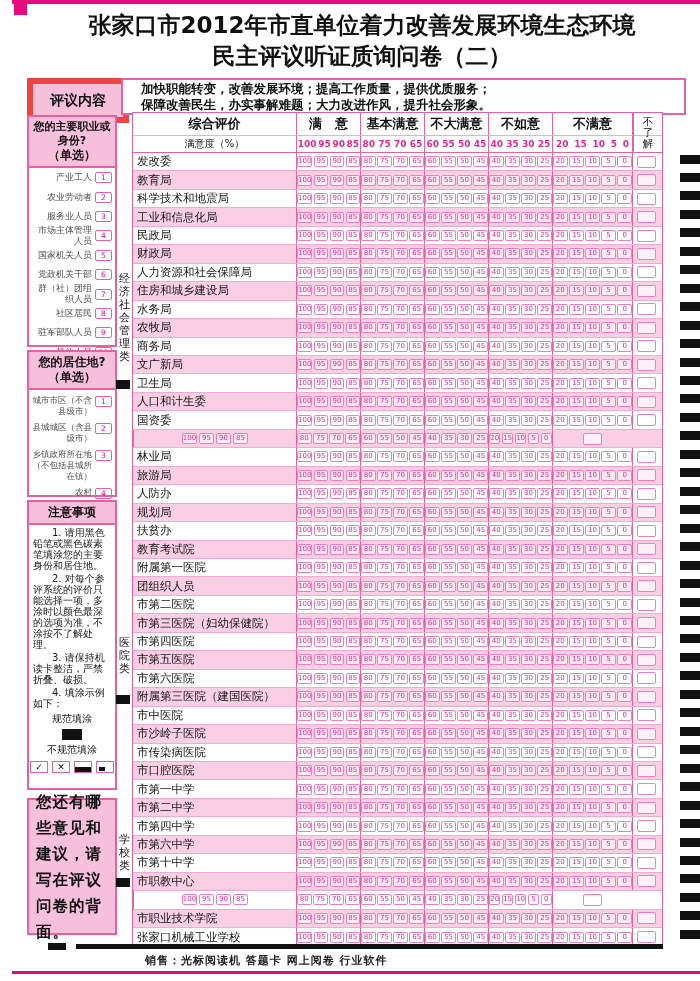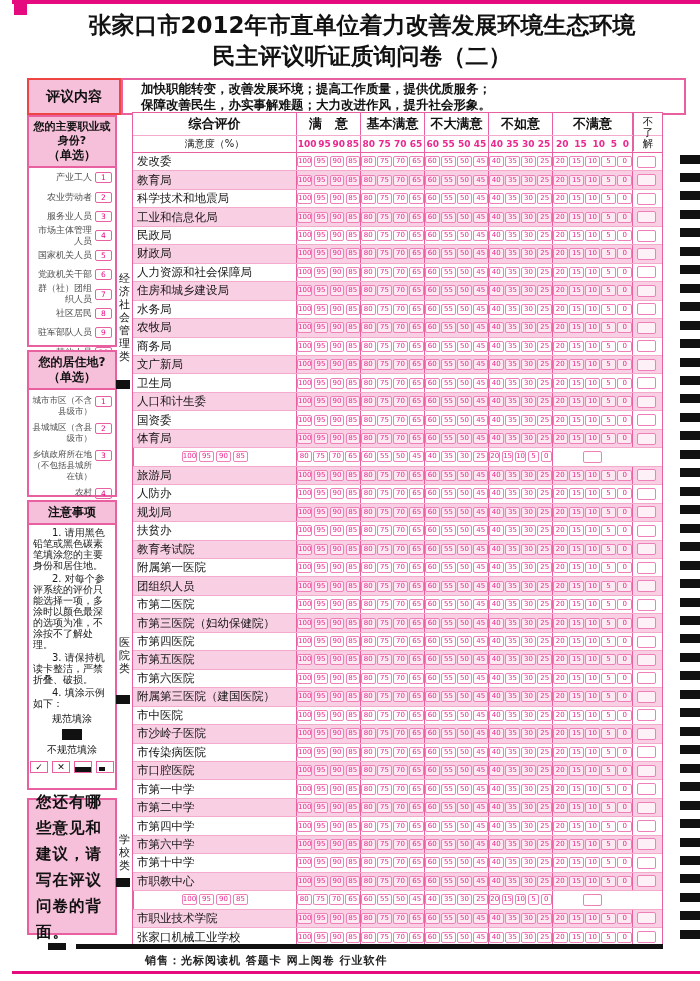--- a/index.html
+++ b/index.html
@@ -10,21 +10,21 @@
   .frame-right{position:absolute;right:0;top:0;width:4px;height:975px;background:#e50b7e;}
   .frame-bottom{position:absolute;left:0;top:971px;width:700px;height:3px;background:#e50b7e;}
   .corner-sq{position:absolute;left:2px;top:2px;width:13px;height:13px;background:#e50b7e;}
   .edge-black{position:absolute;left:691px;top:0;width:4px;height:388px;background:#1a1a1a;}
 
   #title{position:absolute;left:20px;top:10px;width:660px;text-align:center;
          font-weight:bold;font-size:23px;line-height:31px;color:#111;}
 
   
   .rc-label{position:absolute;left:15px;top:78px;width:90px;height:33px;background:#f7c0da;
-            border:2px solid #ef4444;display:flex;align-items:center;justify-content:center;
+            border:6px solid #ef4444;display:flex;align-items:center;justify-content:center;
             font-weight:bold;font-size:14px;color:#111;}
   .rc-text{position:absolute;left:109px;top:78px;width:543px;height:33px;border:2px solid #e8609f;
            background:#fff;display:flex;flex-direction:column;justify-content:center;
            padding-left:18px;font-weight:600;font-size:12.5px;line-height:16px;color:#111;}
 
   
   .side{position:absolute;left:15px;width:90px;border:2px solid #e8609f;background:#fff;box-sizing:border-box;}
   .side-hd{background:#f7c0da;border-bottom:2px solid #e8609f;text-align:center;
            font-weight:bold;color:#111;padding:3px 0;}
   .side-hd .t1{font-size:11px;line-height:14px;}
@@ -822,57 +822,57 @@
             <span class="bubble">15</span>
             <span class="bubble">10</span>
             <span class="bubble">5</span>
             <span class="bubble">0</span>
           </div>
           <div class="bcell gline">
             <span class="ub"></span>
           </div>
         </div>
         <div class="tgrid trow alt">
-          <div class="name-cell">体育局</div>
-          <div class="bcell gline">
-            <span class="bubble">100</span>
-            <span class="bubble">95</span>
-            <span class="bubble">90</span>
-            <span class="bubble">85</span>
-          </div>
-          <div class="bcell gline">
-            <span class="bubble">80</span>
-            <span class="bubble">75</span>
-            <span class="bubble">70</span>
-            <span class="bubble">65</span>
-          </div>
-          <div class="bcell gline">
-            <span class="bubble">60</span>
-            <span class="bubble">55</span>
-            <span class="bubble">50</span>
-            <span class="bubble">45</span>
-          </div>
-          <div class="bcell gline">
-            <span class="bubble">40</span>
-            <span class="bubble">35</span>
-            <span class="bubble">30</span>
-            <span class="bubble">25</span>
-          </div>
-          <div class="bcell gline">
-            <span class="bubble">20</span>
-            <span class="bubble">15</span>
-            <span class="bubble">10</span>
-            <span class="bubble">5</span>
-            <span class="bubble">0</span>
-          </div>
-          <div class="bcell gline">
-            <span class="ub"></span>
-          </div>
-        </div>
-        <div class="tgrid trow">
+          <div class="bcell gline">
+            <span class="bubble">100</span>
+            <span class="bubble">95</span>
+            <span class="bubble">90</span>
+            <span class="bubble">85</span>
+          </div>
+          <div class="bcell gline">
+            <span class="bubble">80</span>
+            <span class="bubble">75</span>
+            <span class="bubble">70</span>
+            <span class="bubble">65</span>
+          </div>
+          <div class="bcell gline">
+            <span class="bubble">60</span>
+            <span class="bubble">55</span>
+            <span class="bubble">50</span>
+            <span class="bubble">45</span>
+          </div>
+          <div class="bcell gline">
+            <span class="bubble">40</span>
+            <span class="bubble">35</span>
+            <span class="bubble">30</span>
+            <span class="bubble">25</span>
+          </div>
+          <div class="bcell gline">
+            <span class="bubble">20</span>
+            <span class="bubble">15</span>
+            <span class="bubble">10</span>
+            <span class="bubble">5</span>
+            <span class="bubble">0</span>
+          </div>
+          <div class="bcell gline">
+            <span class="ub"></span>
+          </div>
+        </div>
+        <div class="tgrid trow">
+          <div class="name-cell">林业局</div>
           <div class="bcell gline">
             <span class="bubble">100</span>
             <span class="bubble">95</span>
             <span class="bubble">90</span>
             <span class="bubble">85</span>
           </div>
           <div class="bcell gline">
             <span class="bubble">80</span>
             <span class="bubble">75</span>
             <span class="bubble">70</span>

